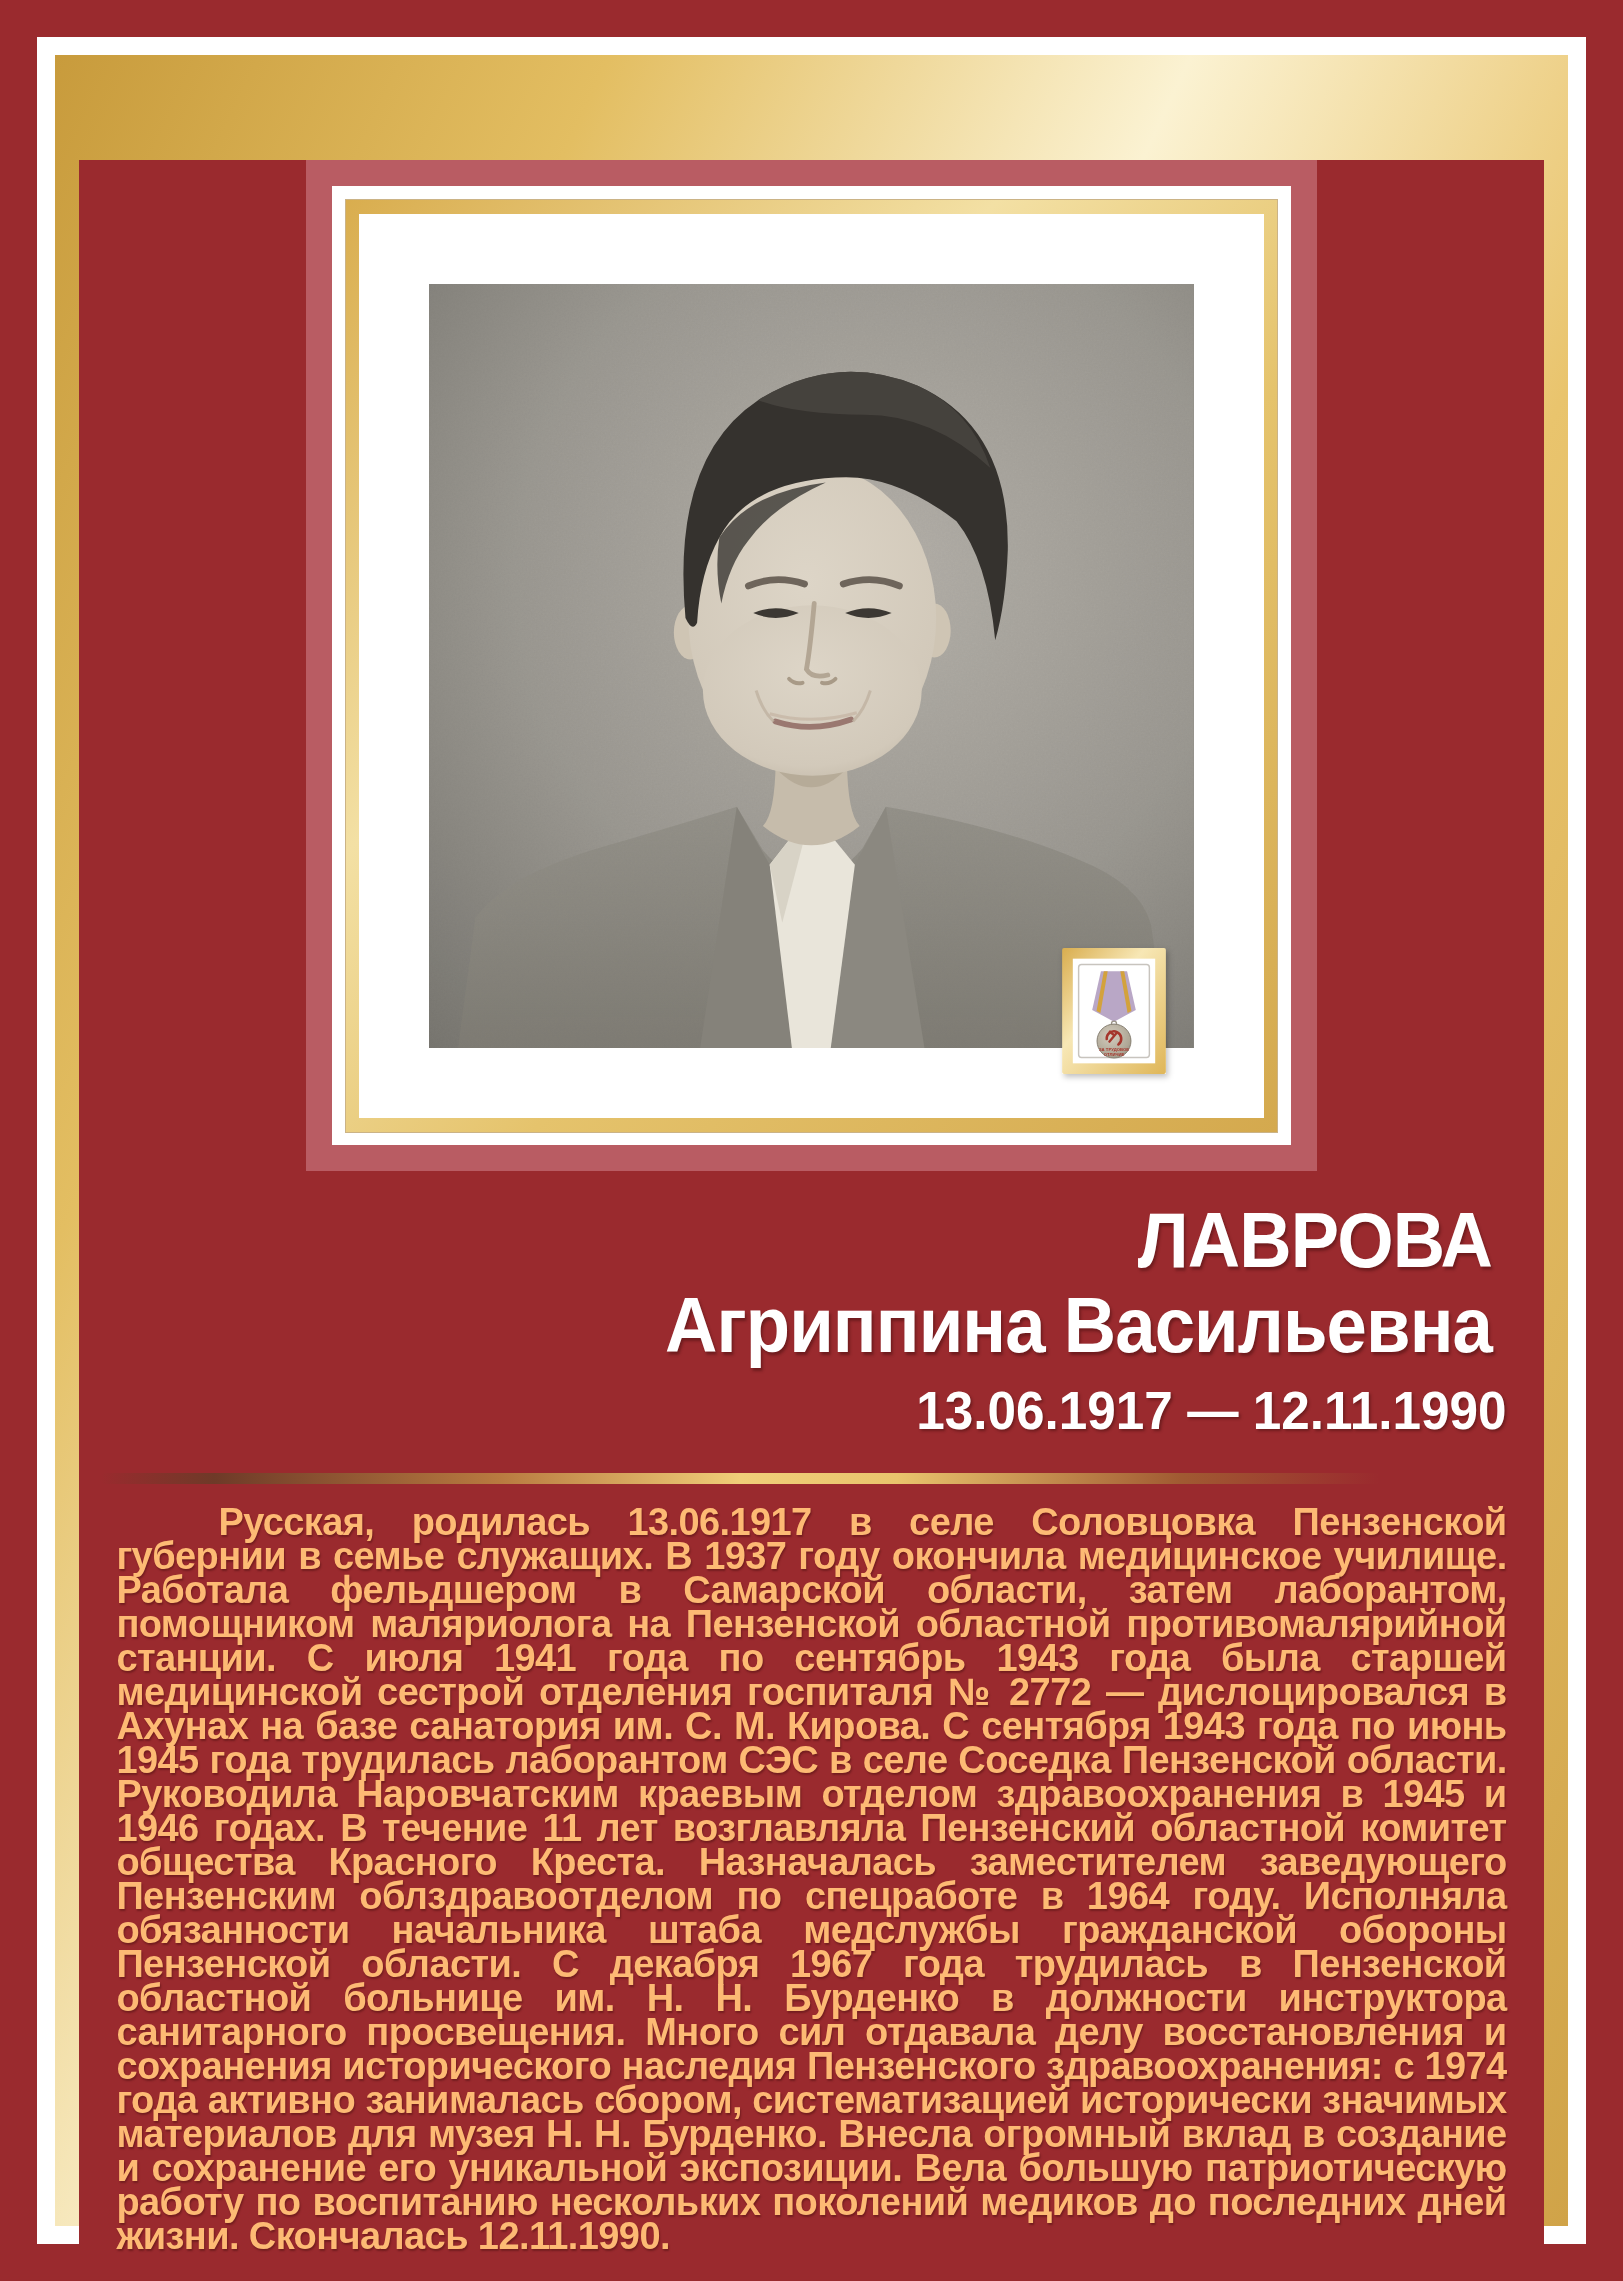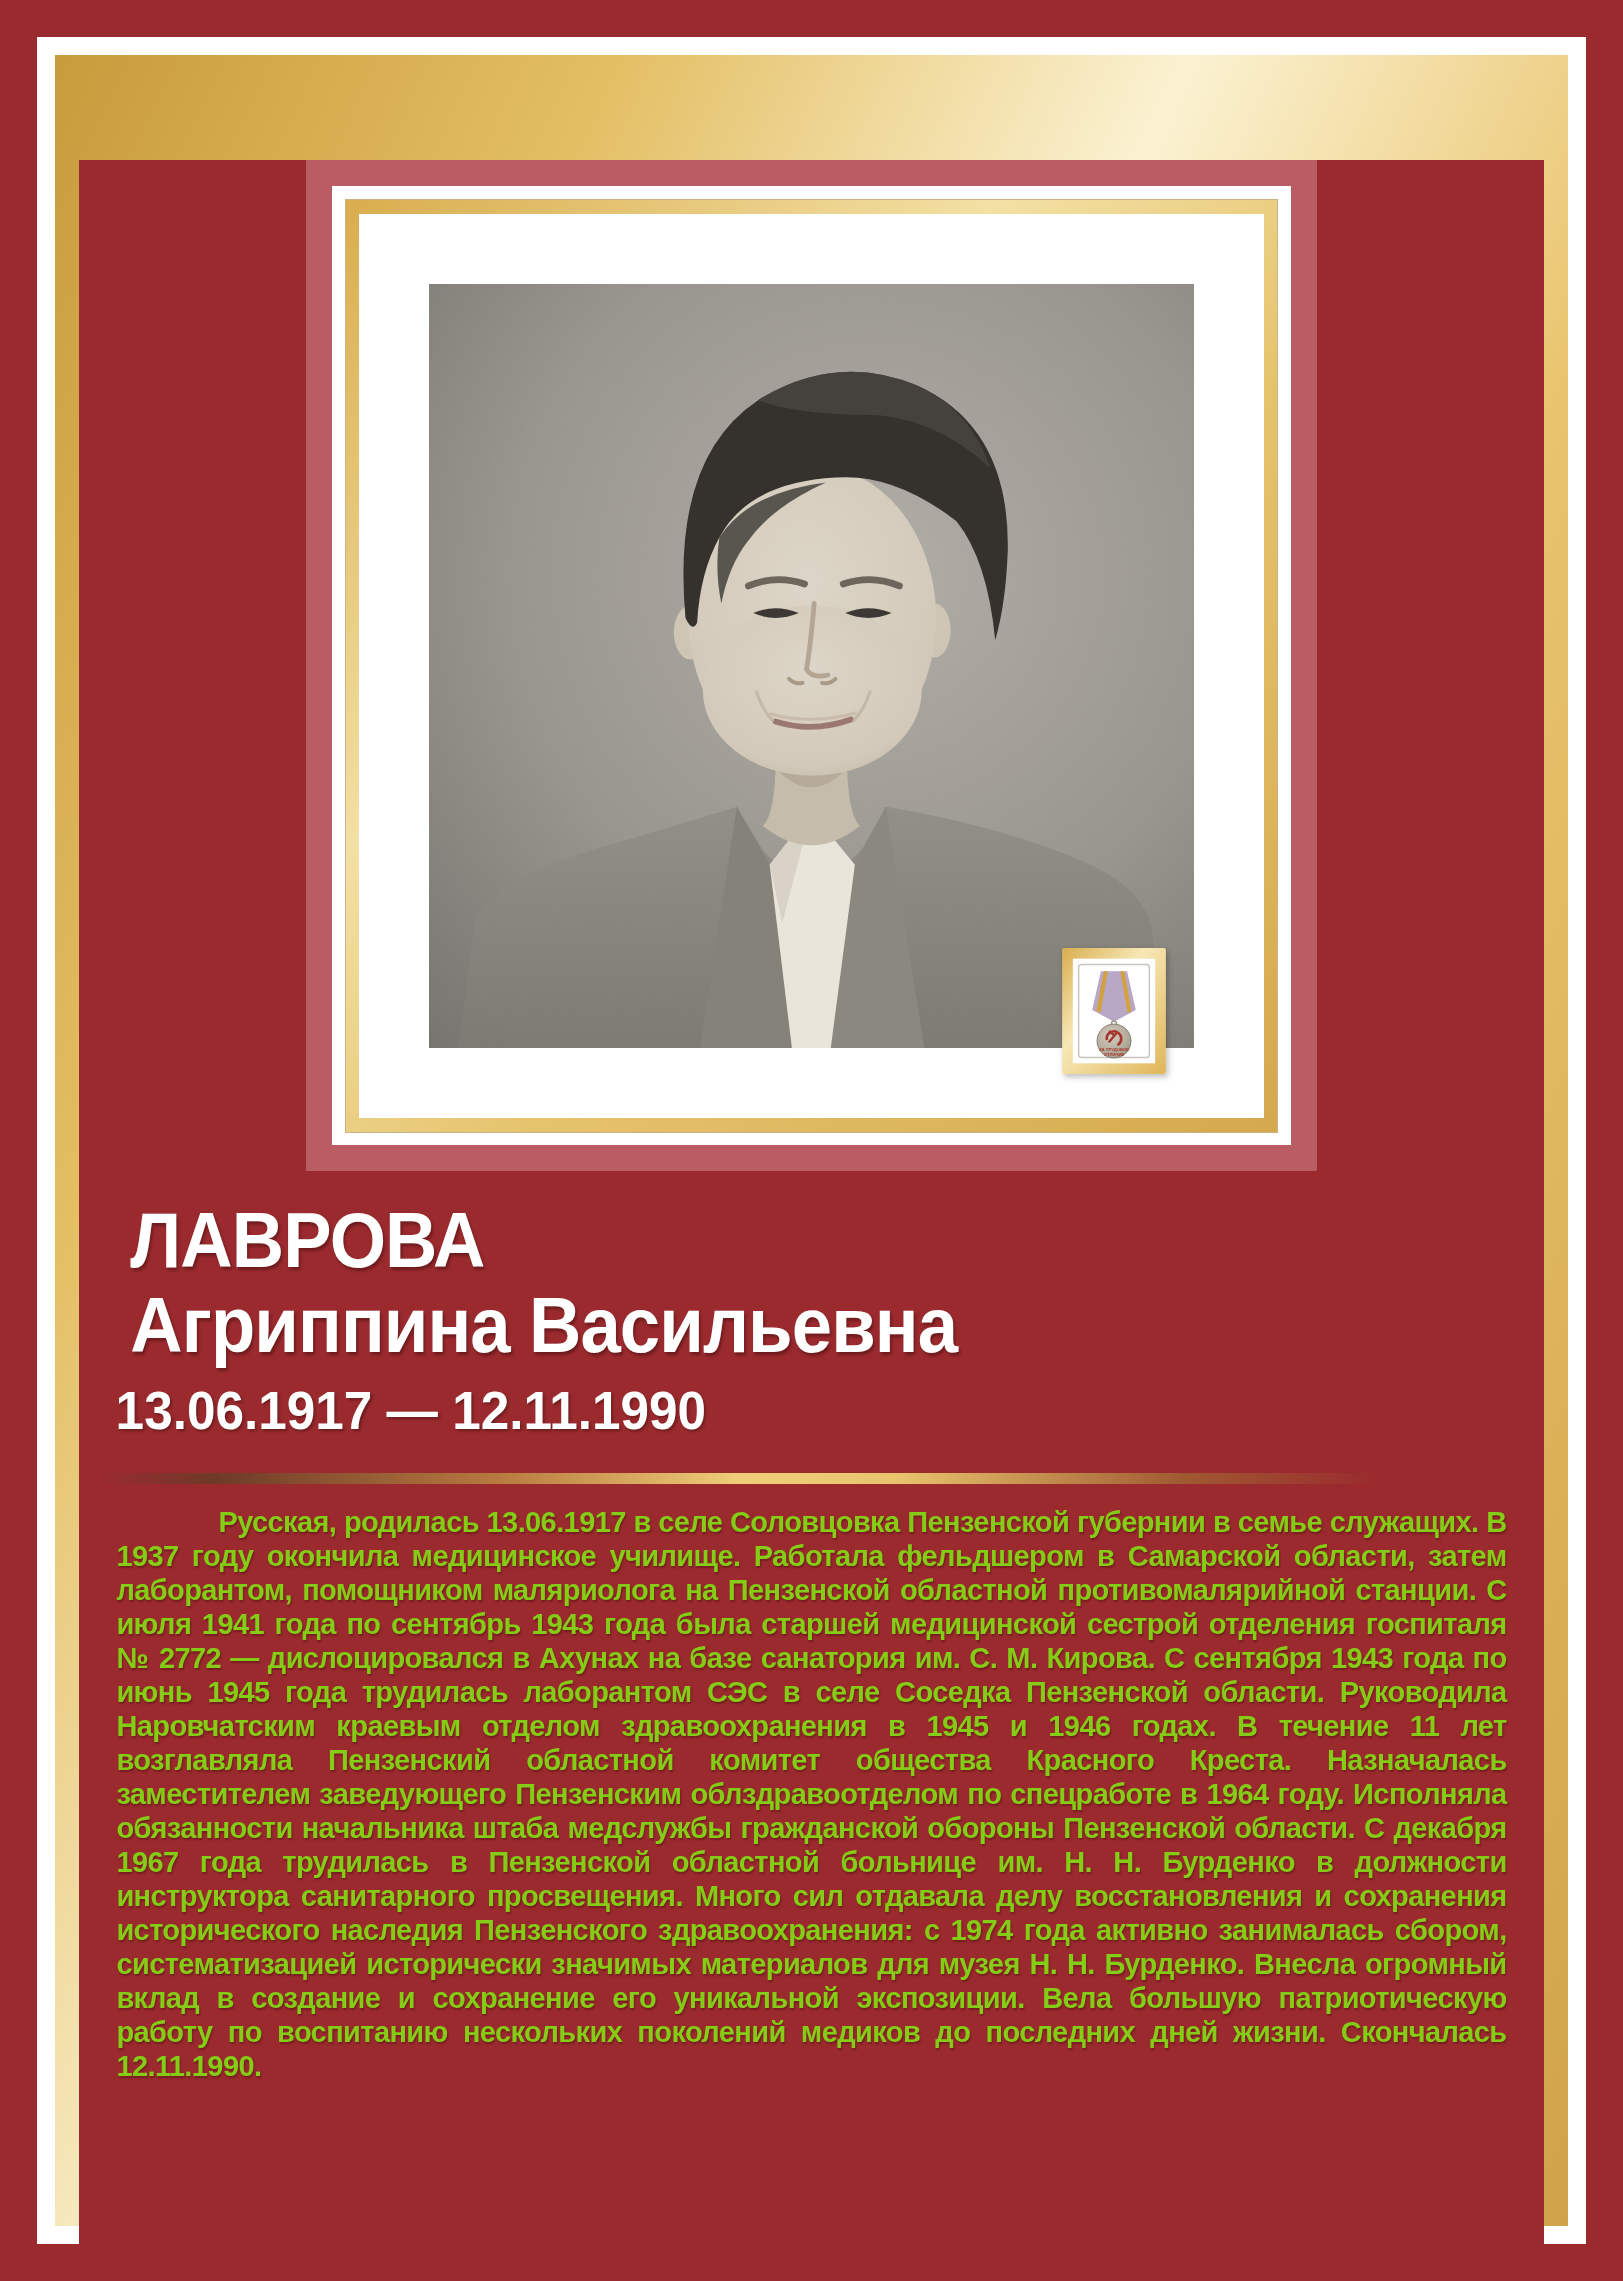--- a/index.html
+++ b/index.html
@@ -56,21 +56,21 @@
   
   .medal-card{
     position:absolute;
     left:633px;top:664px;width:104px;height:126px;
     box-shadow:1.9px 2.9px 5.8px rgba(0,0,0,0.25);
   }
   .medal-card svg{display:block;width:100%;height:100%;}
   
   .header{
     margin-top:27px;
-    text-align:left;
+    text-align:right;
     color:#FFFFFF;
   }
   .title-line{
     font-weight:bold;
     font-size:78px;
     line-height:85px;
     letter-spacing:-1px;
     transform:scaleX(0.93);
     transform-origin:50% 50%;
     text-shadow:1.9px 2.9px 2.9px rgba(60,10,10,0.45);
@@ -107,23 +107,23 @@
       #F0CE79 45%,
       #E9C46D 56%,
       #A05A32 76%,
       rgba(154,42,46,0) 90%);
     border-radius:2.9px;
   }
   
   .bio{
     margin:21.3px 0 0 0;
     padding:0 37px;
-    color:#84cc16;
-    font-weight:bold;
-    font-size:29px;
+    color:#fdba74;
+    font-weight:bold;
+    font-size:38px;
     line-height:34px;
     letter-spacing:-0.6px;
     text-align:justify;
     text-indent:102px;
     text-shadow:1px 1.9px 1.9px rgba(60,10,10,0.4);
   }
 </style>
 </head>
 <body>
 

